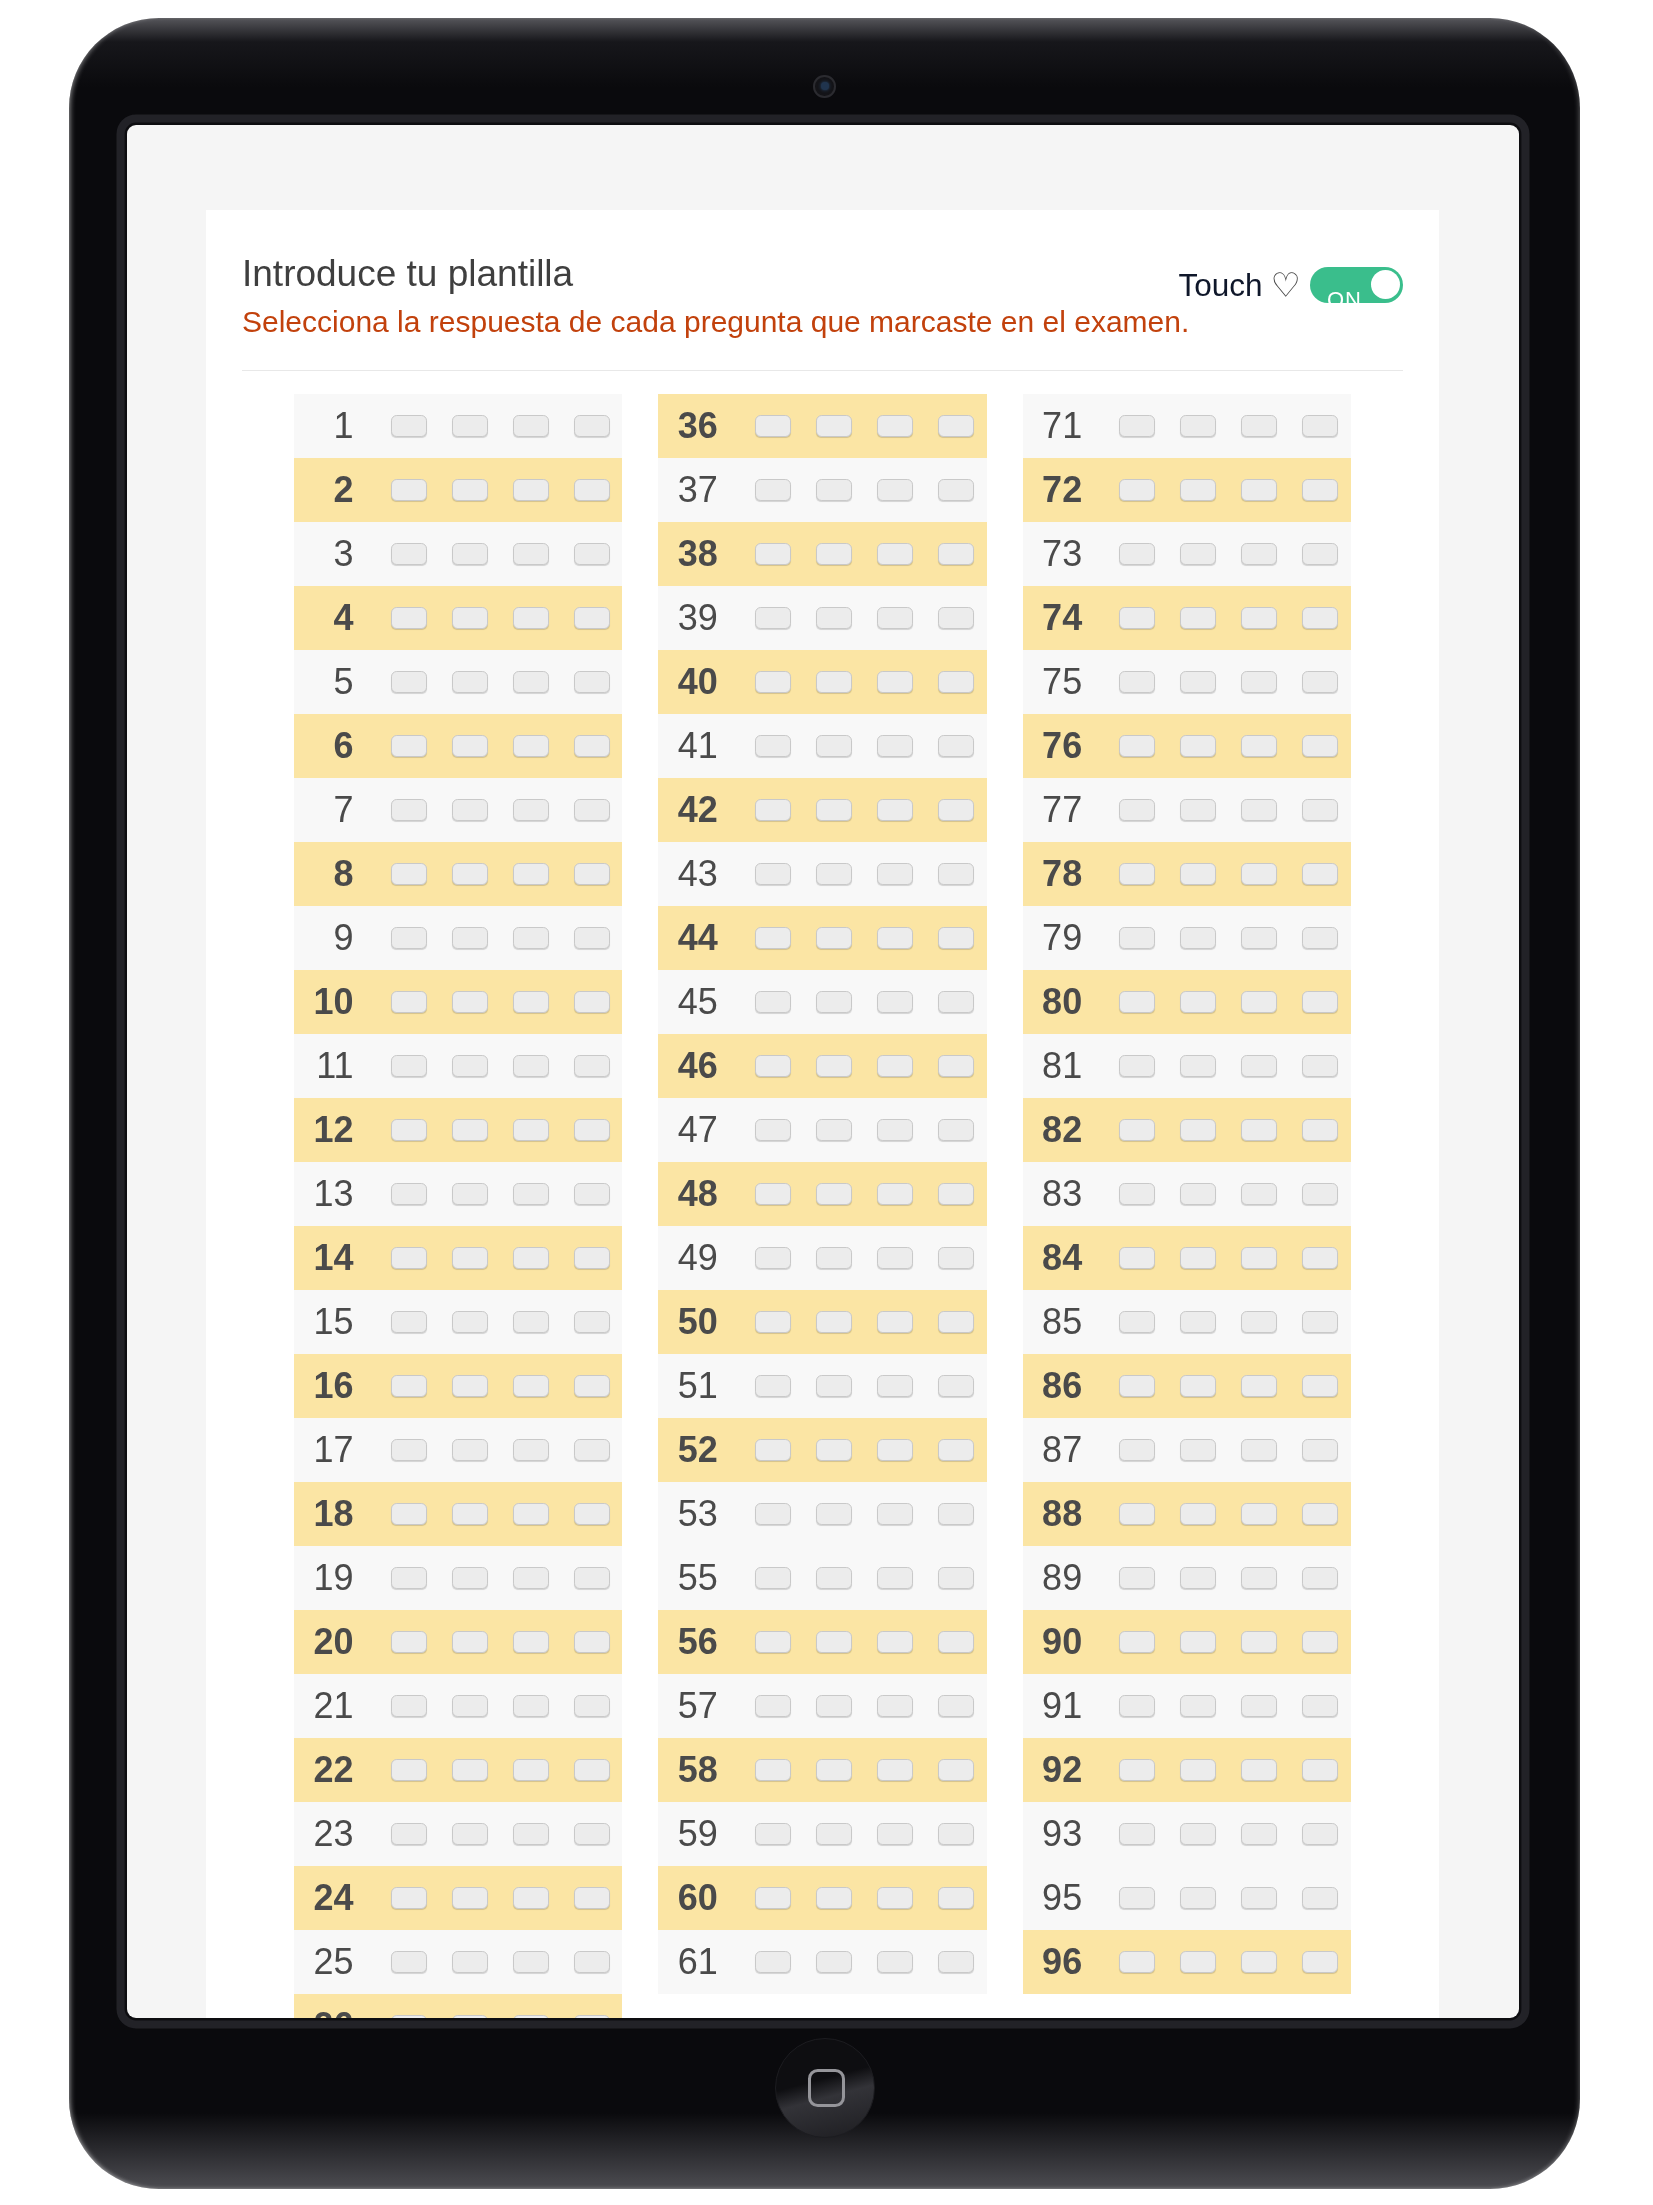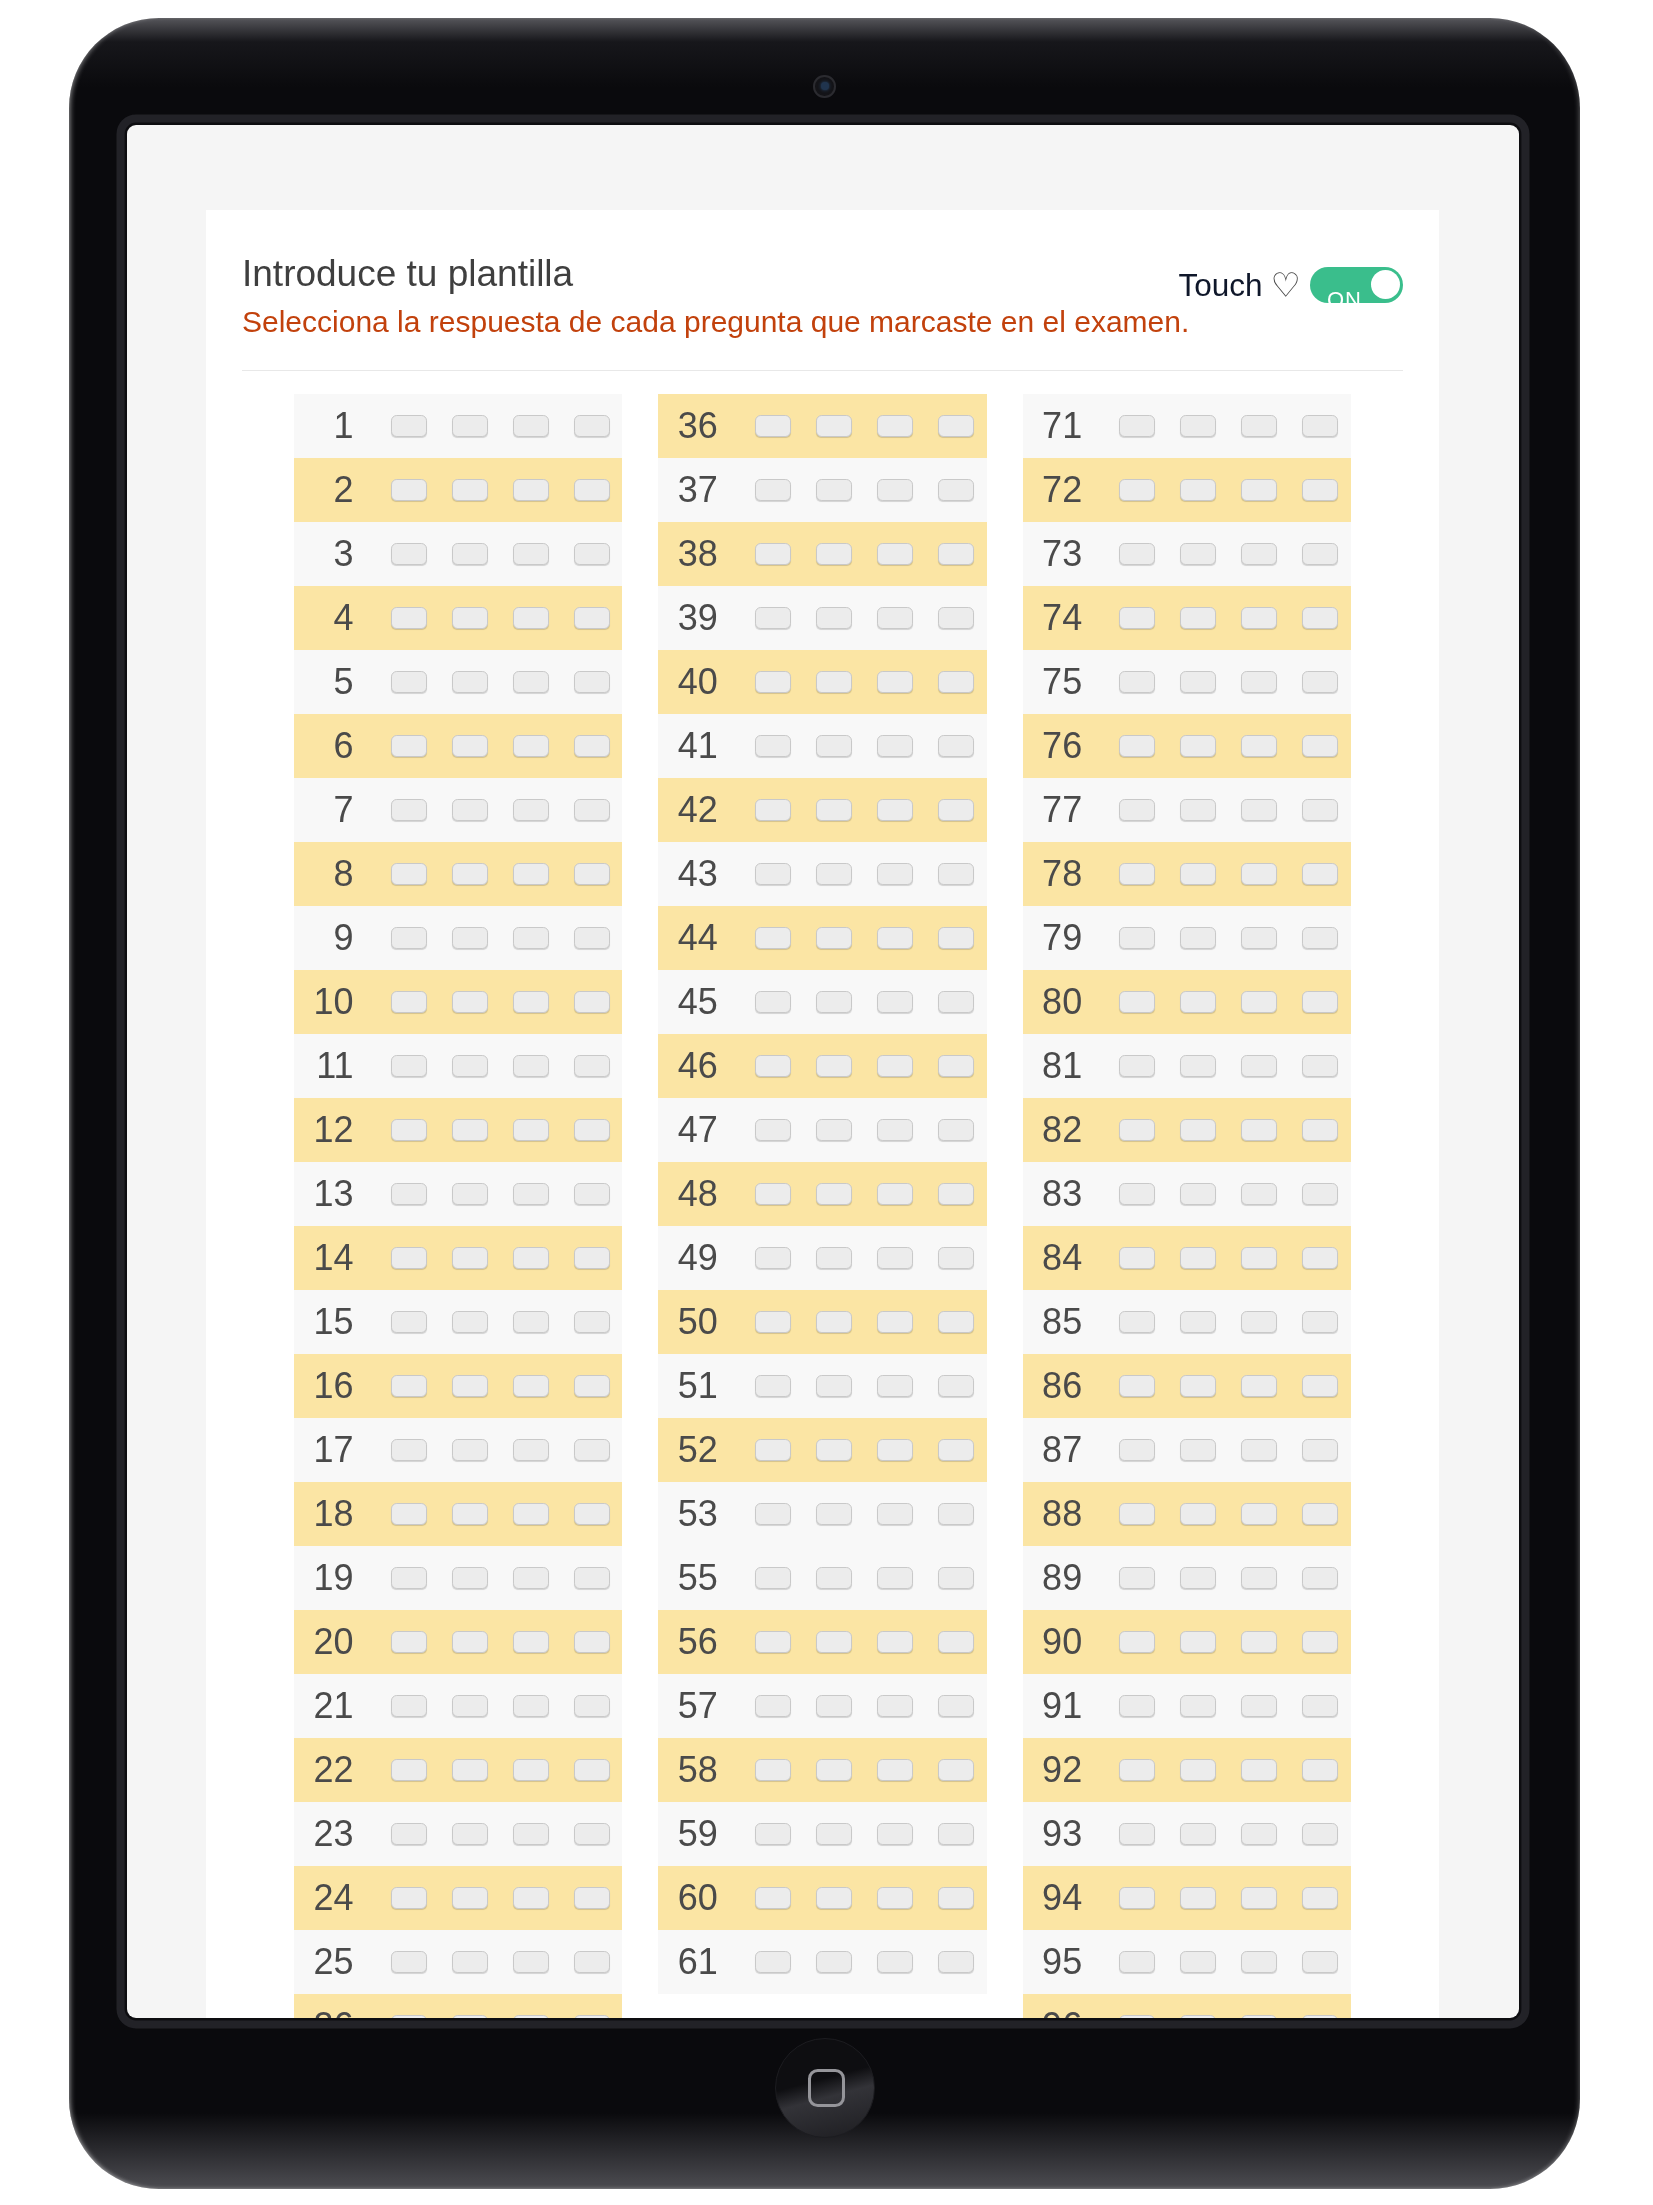--- a/index.html
+++ b/index.html
@@ -41,21 +41,21 @@
   .toggle{position:relative;width:93px;height:36px;border-radius:18px;background:#3abe8c;
           border:none;cursor:pointer;padding:0;}
   .toggle-on{position:absolute;left:17px;top:15px;height:36px;line-height:36px;font-size:22px;
           letter-spacing:0.8px;color:#ffffff;font-family:"Liberation Sans","DejaVu Sans",sans-serif;}
   .knob{position:absolute;right:3.2px;top:3.2px;width:29px;height:29px;border-radius:50%;background:#ffffff;}
 
   
   .columns{display:flex;gap:36px;margin:22.6px 52px 0 52px;}
   .column{flex:1;}
   .row{height:64px;display:flex;align-items:center;background:#f8f8f8;}
-  .row.hl{background:#fbe5a4;}
+  .row.hl{background:#fbe5a4;font-weight:bold;}
   .num{width:45px;margin-left:14.5px;text-align:right;font-size:36px;color:#4a4a4a;}
   .boxes{display:flex;gap:25px;margin-left:37px;}
   .box{width:36px;height:22px;border-radius:5.7px;background:#ececec;border:1.6px solid #c9c9c9;
        box-shadow:0 1.6px 0.8px -0.8px rgba(0,0,0,.15);cursor:pointer;padding:0;}
 </style>
 </head>
 <body>
 
 <div class="tablet">
   <div class="camera"></div>
@@ -742,29 +742,20 @@
             </div>
             <div class="row">
               <div class="num">93</div>
               <div class="boxes">
                 <button class="box"></button>
                 <button class="box"></button>
                 <button class="box"></button>
                 <button class="box"></button>
               </div>
             </div>
-            <div class="row hl">
-              <div class="num">94</div>
-              <div class="boxes">
-                <button class="box"></button>
-                <button class="box"></button>
-                <button class="box"></button>
-                <button class="box"></button>
-              </div>
-            </div>
             <div class="row">
               <div class="num">95</div>
               <div class="boxes">
                 <button class="box"></button>
                 <button class="box"></button>
                 <button class="box"></button>
                 <button class="box"></button>
               </div>
             </div>
             <div class="row hl">

